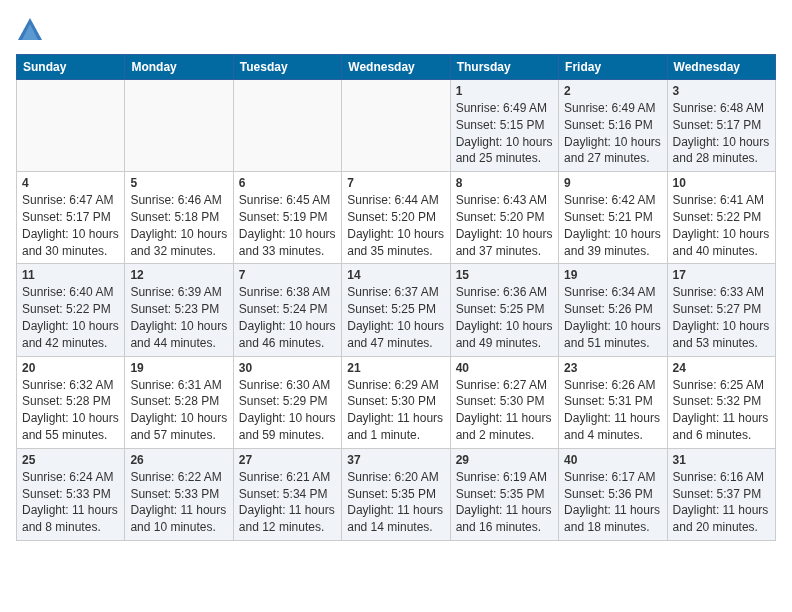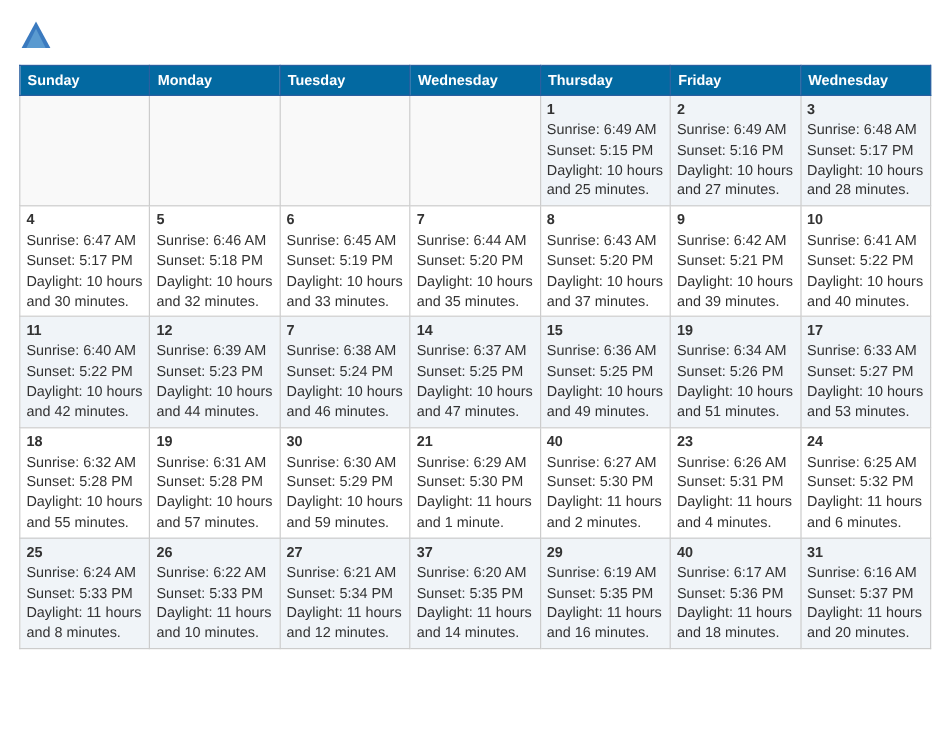--- a/index.html
+++ b/index.html
@@ -193,21 +193,21 @@
           <span class="day-number">19</span>
           <div class="day-info">Sunrise: 6:34 AM<br>Sunset: 5:26 PM<br>Daylight: 10 hours<br>and 51 minutes.</div>
         </td>
         <td class="shaded">
           <span class="day-number">17</span>
           <div class="day-info">Sunrise: 6:33 AM<br>Sunset: 5:27 PM<br>Daylight: 10 hours<br>and 53 minutes.</div>
         </td>
       </tr>
       <tr>
         <td>
-          <span class="day-number">18</span>
+          <span class="day-number">20</span>
           <div class="day-info">Sunrise: 6:32 AM<br>Sunset: 5:28 PM<br>Daylight: 10 hours<br>and 55 minutes.</div>
         </td>
         <td>
           <span class="day-number">19</span>
           <div class="day-info">Sunrise: 6:31 AM<br>Sunset: 5:28 PM<br>Daylight: 10 hours<br>and 57 minutes.</div>
         </td>
         <td>
           <span class="day-number">30</span>
           <div class="day-info">Sunrise: 6:30 AM<br>Sunset: 5:29 PM<br>Daylight: 10 hours<br>and 59 minutes.</div>
         </td>

